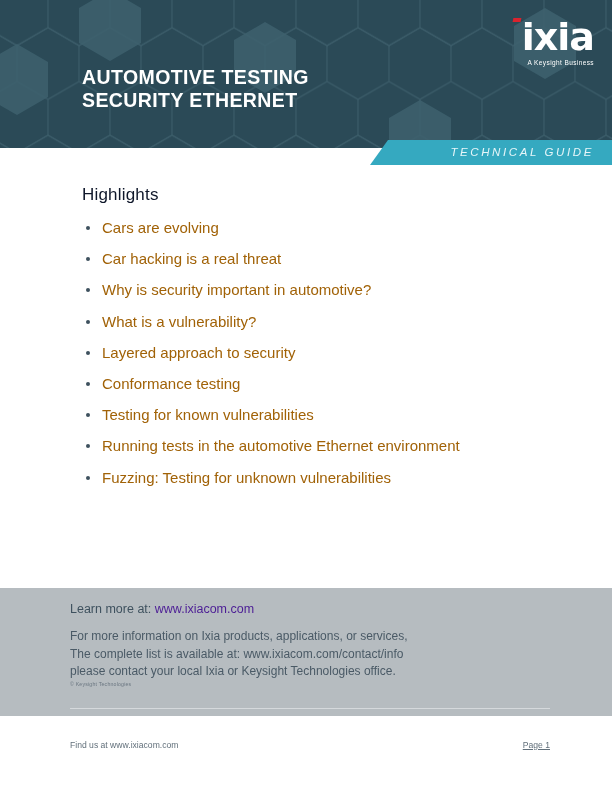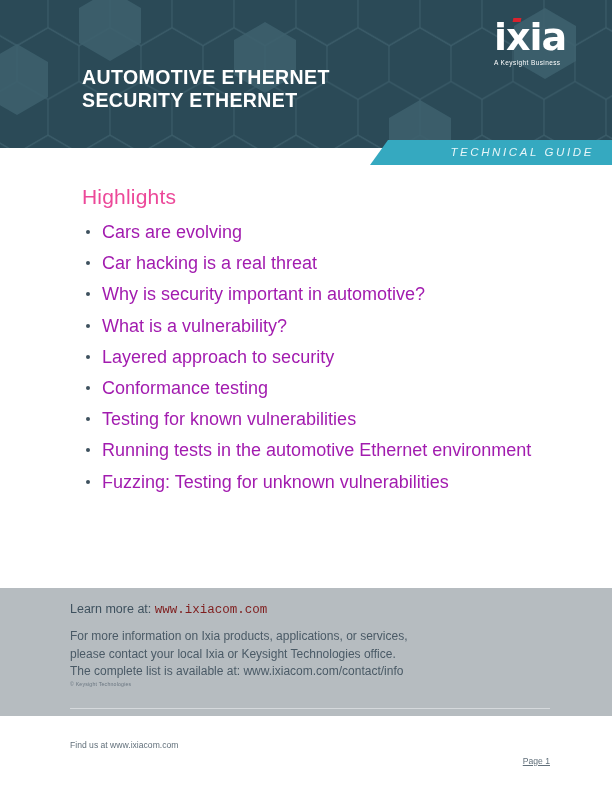--- a/index.html
+++ b/index.html
@@ -30,21 +30,21 @@
     left: 0;
     top: 0;
     width: 612px;
     height: 148px;
   }
   .logo-block {
     position: absolute;
     right: 18px;
     top: 16px;
     width: 100px;
-    text-align: left;
+    text-align: right;
     z-index: 4;
   }
   .logo-mark {
     position: relative;
     display: block;
     width: 100px;
     height: 42px;
   }
   .logo-word {
     font-family: "DejaVu Sans", sans-serif;
@@ -109,36 +109,36 @@
   
   .body-area {
     position: absolute;
     left: 0;
     top: 165px;
     width: 612px;
   }
   .highlights-title {
     margin: 0 0 0 82px;
     padding-top: 20px;
-    color: #ec4899;
-    font-size: 21px;
+    color: #0f172a;
+    font-size: 17px;
     font-weight: normal;
     letter-spacing: 0.2px;
   }
   ul.highlights-list {
     list-style: none;
     margin: 16px 0 0 0;
     padding: 0 0 0 84px;
   }
   ul.highlights-list li {
     position: relative;
     padding-left: 18px;
     margin-bottom: 17.2px;
-    color: #a21caf;
-    font-size: 18px;
+    color: #a16207;
+    font-size: 15px;
     line-height: 14px;
   }
   ul.highlights-list li::before {
     content: "";
     position: absolute;
     left: 2px;
     top: 5px;
     width: 4px;
     height: 4px;
     border-radius: 50%;
@@ -156,23 +156,22 @@
   }
   .learn-more {
     position: absolute;
     left: 70px;
     top: 14px;
     font-size: 12.5px;
     color: #3e515e;
     white-space: nowrap;
   }
   .learn-more a {
-    color: #7f1d1d;
+    color: #4c1d95;
     text-decoration: none;
-    font-family: Liberation Mono, monospace;
   }
   .contact-lines {
     position: absolute;
     left: 70px;
     top: 40px;
     width: 500px;
   }
   .contact-lines div {
     font-size: 12px;
     color: #4a5a66;
@@ -209,21 +208,21 @@
     position: absolute;
     left: 70px;
     top: 0;
     font-size: 8.6px;
     color: #62707b;
     white-space: nowrap;
   }
   .footer-right {
     position: absolute;
     right: 62px;
-    top: 16px;
+    top: 0;
     font-size: 8.6px;
     color: #62707b;
     white-space: nowrap;
     text-decoration: underline;
   }
 </style>
 </head>
 <body>
 
 <div class="header">
@@ -251,21 +250,21 @@
 
   <div class="logo-block">
     <div class="logo-mark">
       <span class="logo-word">ixia</span>
       <span class="logo-accent"></span>
     </div>
     <div class="logo-tag">A Keysight Business</div>
   </div>
 
   <div class="doc-title">
-    <div>AUTOMOTIVE ETHERNET</div>
+    <div>AUTOMOTIVE TESTING</div>
     <div>SECURITY ETHERNET</div>
   </div>
 </div>
 
 <div class="guide-banner">
   <span>TECHNICAL GUIDE</span>
 </div>
 
 <div class="body-area">
   <h1 class="highlights-title">Highlights</h1>
@@ -282,22 +281,22 @@
   </ul>
 </div>
 
 <div class="contact-block">
   <div class="learn-more">
     <span>Learn more at:</span>
     <a href="#">www.ixiacom.com</a>
   </div>
   <div class="contact-lines">
     <div>For more information on Ixia products, applications, or services,</div>
+    <div>The complete list is available at: www.ixiacom.com/contact/info</div>
     <div>please contact your local Ixia or Keysight Technologies office.</div>
-    <div>The complete list is available at: www.ixiacom.com/contact/info</div>
   </div>
   <div class="copyright-line">© Keysight Technologies</div>
   <div class="contact-divider"></div>
 </div>
 
 <div class="page-footer">
   <div class="footer-left">Find us at www.ixiacom.com</div>
   <div class="footer-right">Page 1</div>
 </div>
 

